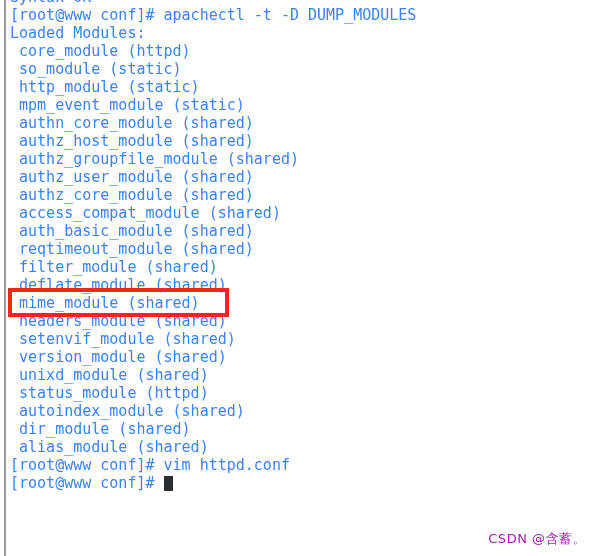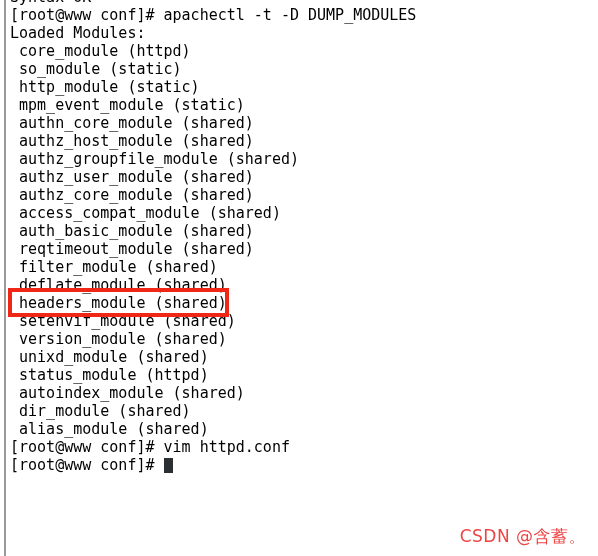--- a/index.html
+++ b/index.html
@@ -32,21 +32,21 @@
   .screen {
     position: absolute;
     left: 10px;
     top: -12px;
     width: 580px;
   }
   .line {
     height: 18px;
     line-height: 18px;
     font-size: 15px;
-    color: #000000;
+    color: #3b82f6;
     white-space: pre;
     letter-spacing: 0px;
   }
   .cursor {
     display: inline-block;
     width: 9px;
     height: 15px;
     background: #2b2f31;
     vertical-align: -3px;
   }
@@ -60,22 +60,22 @@
     border: 4px solid #f02617;
     box-sizing: border-box;
     pointer-events: none;
     background: transparent;
   }
   .watermark {
     position: absolute;
     right: 12px;
     bottom: 8px;
     font-family: "DejaVu Sans", "Liberation Sans", sans-serif;
-    font-size: 17px;
-    color: #ef4444;
+    font-size: 13px;
+    color: #a21caf;
     letter-spacing: 0.5px;
     white-space: pre;
     margin-top: 21px;
   }
 </style>
 </head>
 <body>
 
 <div id="terminal">
 
@@ -92,20 +92,21 @@
       <div class="line"> authn_core_module (shared)</div>
       <div class="line"> authz_host_module (shared)</div>
       <div class="line"> authz_groupfile_module (shared)</div>
       <div class="line"> authz_user_module (shared)</div>
       <div class="line"> authz_core_module (shared)</div>
       <div class="line"> access_compat_module (shared)</div>
       <div class="line"> auth_basic_module (shared)</div>
       <div class="line"> reqtimeout_module (shared)</div>
       <div class="line"> filter_module (shared)</div>
       <div class="line"> deflate_module (shared)</div>
+      <div class="line"> mime_module (shared)</div>
       <div class="line"> headers_module (shared)</div>
       <div class="line"> setenvif_module (shared)</div>
       <div class="line"> version_module (shared)</div>
       <div class="line"> unixd_module (shared)</div>
       <div class="line"> status_module (httpd)</div>
       <div class="line"> autoindex_module (shared)</div>
       <div class="line"> dir_module (shared)</div>
       <div class="line"> alias_module (shared)</div>
       <div class="line">[root@www conf]# vim httpd.conf</div>
       <div class="line"><span>[root@www conf]# </span><span></span><span class="cursor"></span></div>

